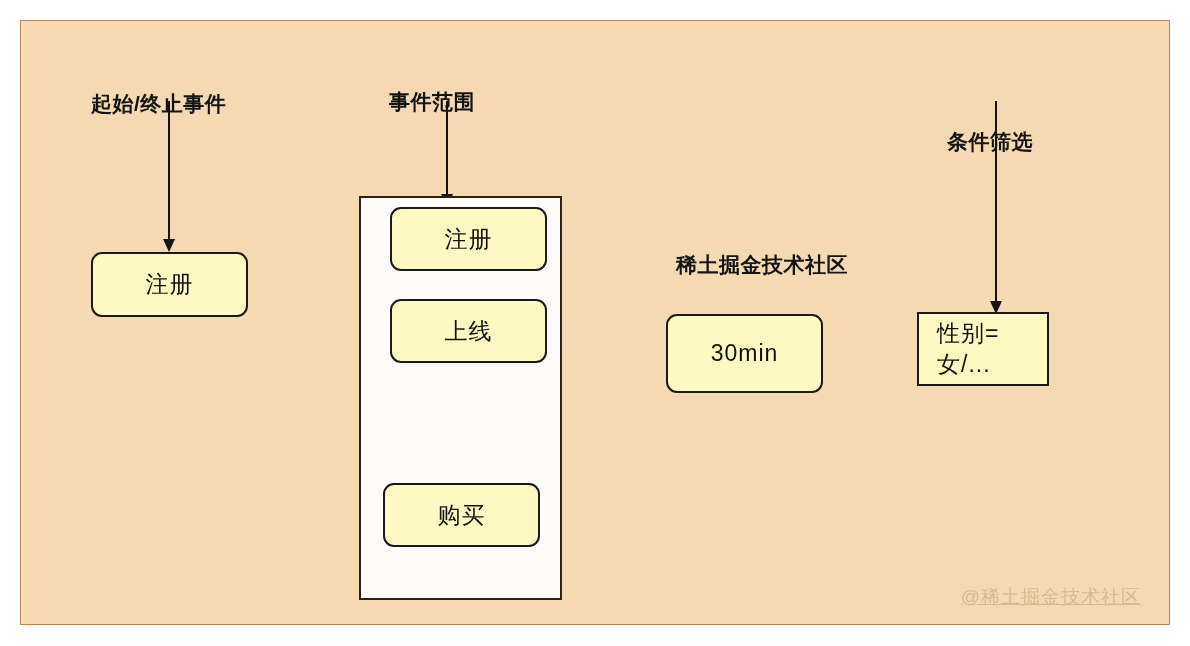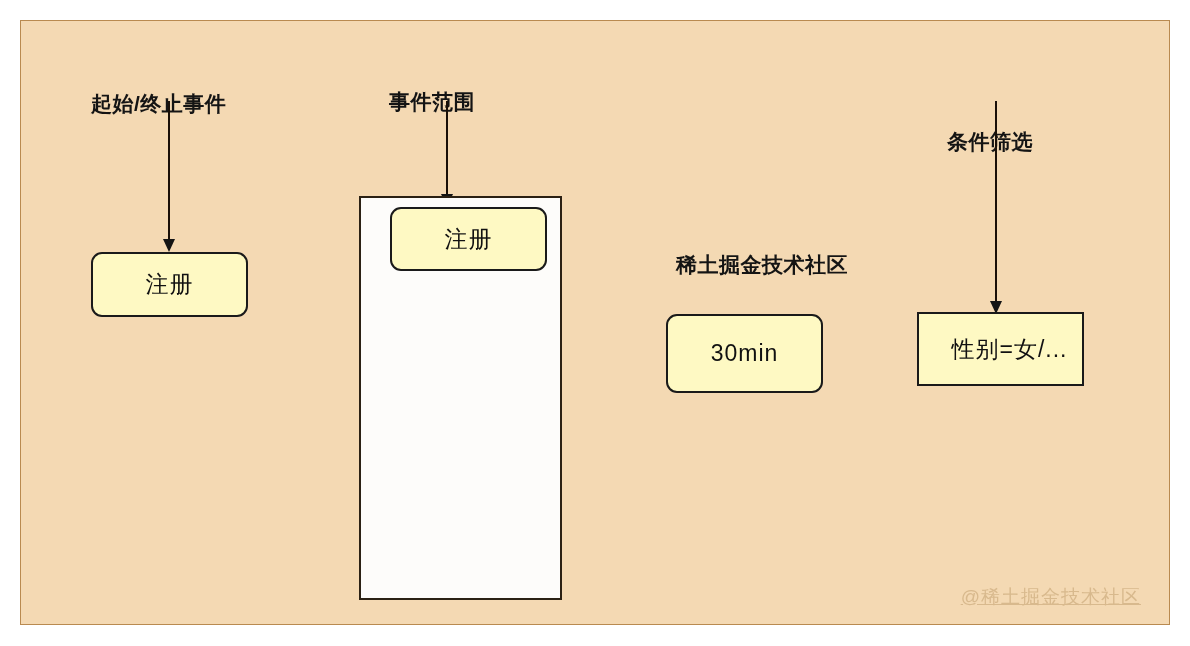--- a/index.html
+++ b/index.html
@@ -126,33 +126,35 @@
     <div class="ann-label" style="left:368px; top:70px;">事件范围</div>
 
     <div class="arrow" style="left:419px; top:80px; height:106px;">
       <div class="shaft" style="height:94px;"></div>
       <div class="head" style="top:93px;"></div>
     </div>
 
     <div class="scope-panel">
       <div class="node rounded" style="left:29px; top:9px; width:157px; height:64px;">注册</div>
 
+      <div class="node rounded" style="left:29px; top:101px; width:157px; height:64px;">上线</div>
 
 
+      <div class="node rounded" style="left:22px; top:285px; width:157px; height:64px;">购买</div>
     </div>
 
     <div class="ann-label" style="left:655px; top:233px;">稀土掘金技术社区</div>
 
     <div class="node rounded" style="left:645px; top:293px; width:157px; height:79px;">30min</div>
 
     <div class="ann-label" style="left:926px; top:82px;margin-top:28px;">条件筛选</div>
 
     <div class="arrow" style="left:968px; top:80px; height:213px;">
       <div class="shaft" style="height:201px;"></div>
       <div class="head" style="top:200px;"></div>
     </div>
 
-    <div class="node square" style="left:896px; top:291px; width:167px; height:74px;padding-left:18px;">性别=女/...</div>
+    <div class="node square" style="left:896px; top:291px; width:132px; height:74px;padding-left:18px;">性别=女/...</div>
 
     <div class="watermark">@稀土掘金技术社区</div>
 
   </div>
 </div>
 
 </body></html>

